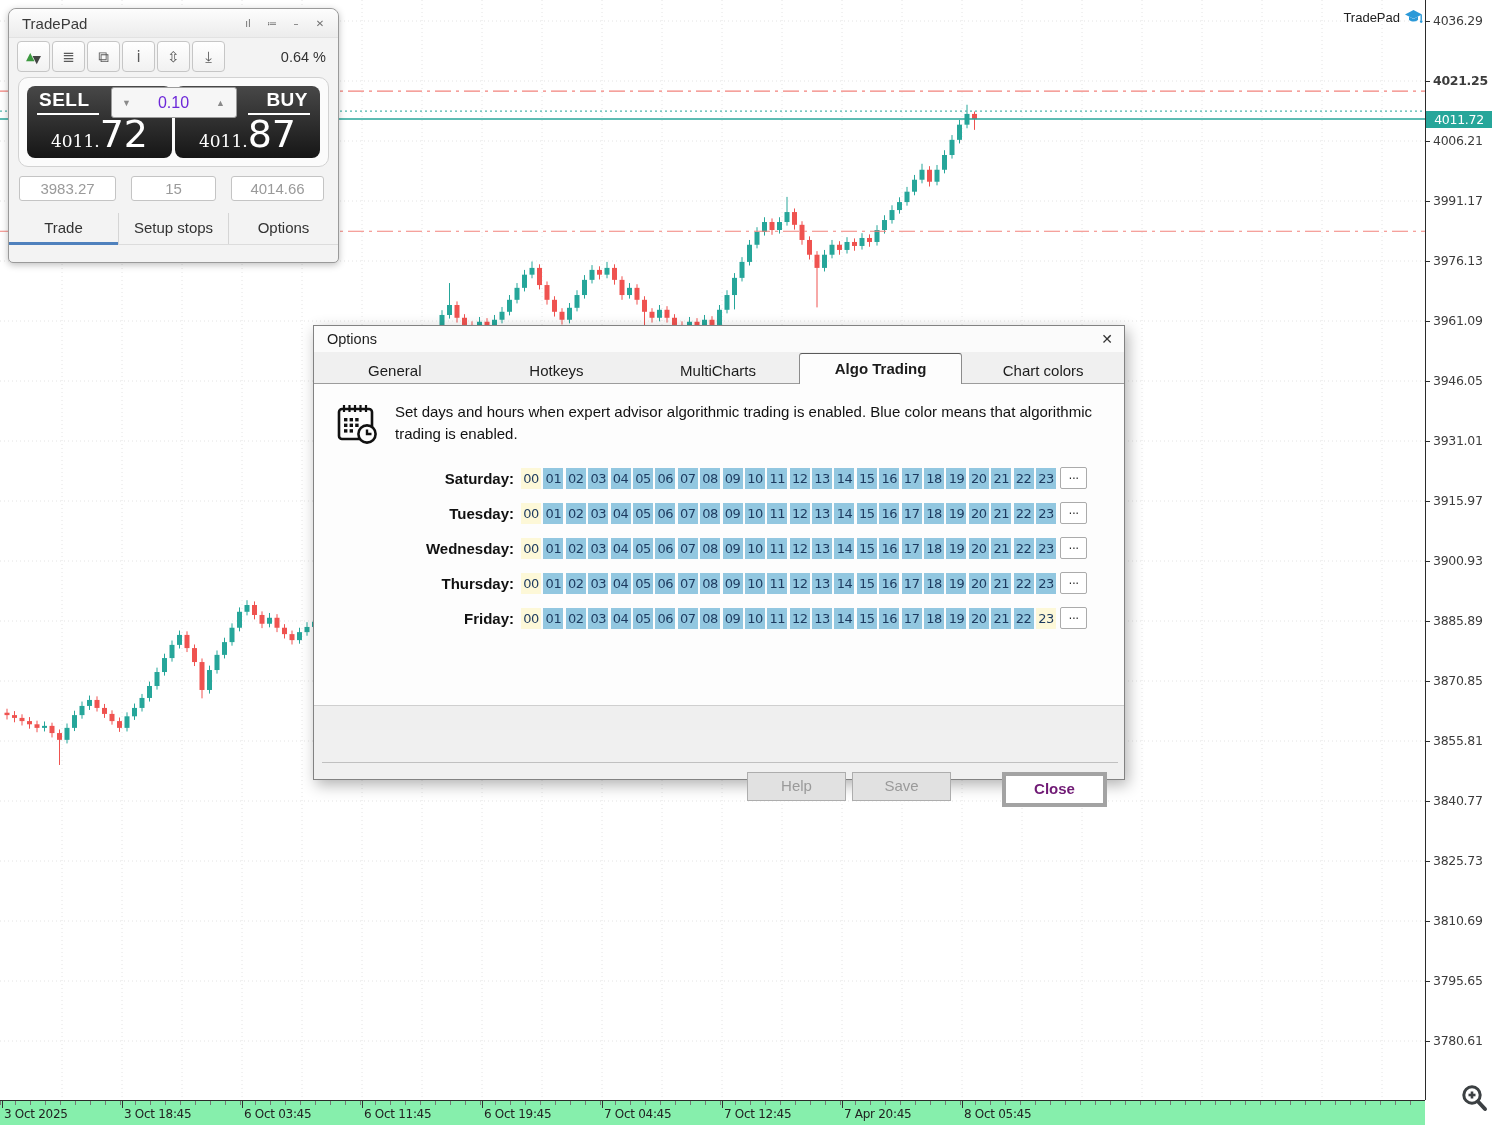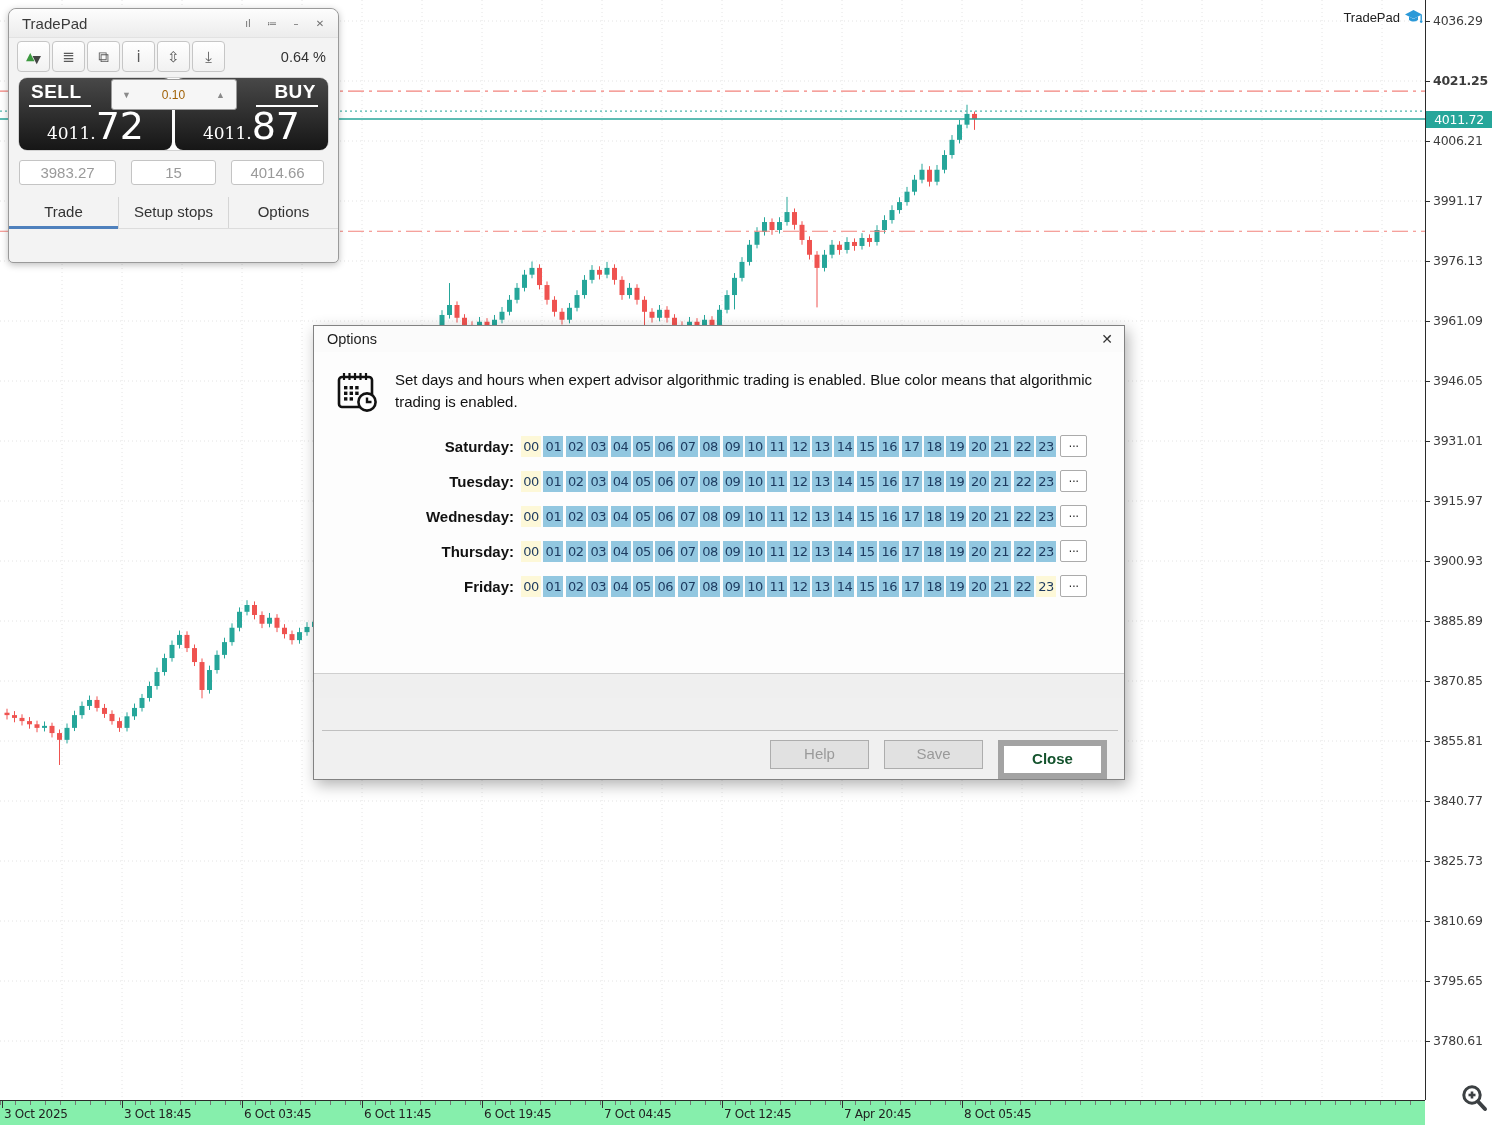--- a/index.html
+++ b/index.html
@@ -28,33 +28,33 @@
   #tp-titlebar{height:28px;display:flex;align-items:center;border-radius:8px 8px 0 0;
                background:linear-gradient(#fdfdfd,#ececec);border-bottom:1px solid #e2e2e2;}
   #tp-title{margin-left:13px;font-size:15px;color:#3a3a3a;flex:1;}
   .tp-tbicon{width:24px;color:#707070;font-size:10px;text-align:center;cursor:pointer;font-family:"DejaVu Sans",sans-serif;}
   #tp-toolbar{height:37px;display:flex;align-items:center;padding:0 8px;}
   .tool-btn{width:31px;height:29px;margin-right:2px;background:linear-gradient(#ffffff,#f1f1f1);
             border:1px solid #c6c6c6;border-radius:4px;display:flex;align-items:center;justify-content:center;
             font-size:15px;color:#5a5a5a;cursor:pointer;font-family:"DejaVu Sans",sans-serif;}
   .tool-btn .up{color:#3d9940;font-size:11px;} .tool-btn .dn{color:#444;font-size:11px;margin-left:-2px;margin-top:6px;}
   #tp-percent{flex:1;text-align:right;font-size:14.5px;color:#333;padding-right:4px;}
-  #tp-panel-outer{margin:2px 9px 0;background:#fbfbfb;border:1px solid #d2d2d2;border-radius:10px;padding:0;}
+  #tp-panel-outer{margin:2px 9px 0;background:#fbfbfb;border:1px solid #d2d2d2;border-radius:10px;padding:8px;}
   #tp-panel{height:72px;position:relative;display:flex;gap:3px;}
   .tp-half{flex:1;background:linear-gradient(#484848,#161616);border-radius:8px;position:relative;}
   .side-lbl{position:absolute;top:3px;font-size:19px;font-weight:bold;color:#fff;letter-spacing:.5px;}
   .side-lbl.sell{left:12px;} .side-lbl.buy{right:12px;}
   .side-underline{position:absolute;top:27px;width:62px;height:2px;background:#fff;}
   .side-underline.sell{left:10px;} .side-underline.buy{right:10px;}
   .tp-price{position:absolute;bottom:2px;width:100%;text-align:center;color:#fff;white-space:nowrap;}
   .tp-price .pm{font-size:17px;font-family:"DejaVu Serif",serif;} .tp-price .pb{font-size:38px;font-family:"DejaVu Sans",sans-serif;}
   #tp-stepper{position:absolute;left:50%;transform:translateX(-50%);top:1px;width:124px;height:29px;
               background:#f6f6f6;border:1px solid #9c9c9c;border-radius:3px;display:flex;align-items:center;z-index:2;}
   #tp-stepper .arr{width:30px;text-align:center;color:#8a8a8a;font-size:9px;cursor:pointer;}
-  #tp-stepper .val{flex:1;text-align:center;color:#a16207;font-size:12px;}
+  #tp-stepper .val{flex:1;text-align:center;color:#6d28d9;font-size:16px;}
   #tp-fields{display:flex;gap:15px;margin:9px 10px 0;}
   .tp-field{height:23px;border:1px solid #c4c4c4;background:#fff;border-radius:3px;color:#9a9a9a;
             font-size:15px;text-align:center;line-height:23px;}
   .tp-field.f1{width:95px;} .tp-field.f2{width:83px;} .tp-field.f3{width:91px;}
   #tp-tabs{display:flex;margin-top:12px;height:31px;border-bottom:1px solid #dcdcdc;}
   .tp-tab{flex:1;text-align:center;line-height:30px;font-size:15px;color:#333;cursor:pointer;position:relative;}
   .tp-tab + .tp-tab{border-left:1px solid #d5d5d5;}
   .tp-tab .active-bar{position:absolute;left:0;right:0;bottom:-1px;height:3px;background:#4f81bd;}
   
   #dialog{position:absolute;left:313px;top:325px;width:812px;height:455px;background:#f0f0f0;
@@ -74,24 +74,24 @@
   .day-label{width:200px;text-align:right;font-size:15px;font-weight:600;color:#111;margin-right:7px;}
   .hour-cell{width:20px;height:21px;margin-right:2.4px;background:#92c7e0;color:#1d3a5f;font-size:13px;
              display:flex;align-items:center;justify-content:center;cursor:pointer;font-family:"DejaVu Sans",sans-serif;letter-spacing:-0.5px;}
   .hour-cell.off{background:#fdf8d8;}
   .more-btn{width:25px;height:20px;background:#fff;border:1px solid #ababab;border-radius:2px;
             font-size:12px;line-height:14px;text-align:center;color:#222;cursor:pointer;margin-left:2px;}
   #dlg-links{position:absolute;top:326px;left:0;width:100%;height:20px;}
   .dlg-link{position:absolute;font-size:15px;color:#111;cursor:pointer;white-space:nowrap;}
   .dlg-link.active{font-weight:bold;text-decoration:underline;}
   #dlg-divider{position:absolute;top:378px;left:8px;width:796px;border-top:1px solid #c0c0c0;}
-  #dlg-buttons{position:absolute;top:388px;right:17px;display:flex;gap:15px;}
+  #dlg-buttons{position:absolute;top:388px;right:17px;display:flex;gap:6px;}
   .dlg-btn{width:97px;height:27px;font-size:15px;text-align:center;line-height:26px;cursor:pointer;
            border:1px solid #adadad;background:#e1e1e1;color:#9a9a9a;}
-  .dlg-btn.primary{background:#fff;border:6px solid #a3a3a3;color:#14532d;font-weight:600;}
+  .dlg-btn.primary{background:#fff;border:4px solid #a3a3a3;color:#701a75;font-weight:600;margin-left:45px;}
   #dlg-bottomstrip{position:absolute;bottom:0;left:0;width:100%;height:24px;background:#efefef;border-top:1px solid #cfcfcf;}
 </style>
 </head>
 <body>
 
 <svg id="chart-svg" width="1425" height="1100">
   <g id="grid-g">
       <line x1="62" y1="0" x2="62" y2="1100" stroke="#e4e4e4" stroke-width="1" stroke-dasharray="1 3"></line>
       <line x1="122" y1="0" x2="122" y2="1100" stroke="#e4e4e4" stroke-width="1" stroke-dasharray="1 3"></line>
       <line x1="182" y1="0" x2="182" y2="1100" stroke="#e4e4e4" stroke-width="1" stroke-dasharray="1 3"></line>
@@ -538,20 +538,27 @@
       <div class="tp-tab">Setup stops</div>
       <div class="tp-tab">Options</div>
     </div>
 </div>
 
 <div id="dialog">
   <div id="dlg-titlebar">
     <span id="dlg-title">Options</span>
     <span id="dlg-close">✕</span>
   </div>
+  <div id="dlg-tabs">
+      <div class="dlg-tab">General</div>
+      <div class="dlg-tab">Hotkeys</div>
+      <div class="dlg-tab">MultiCharts</div>
+      <div class="dlg-tab active">Algo Trading</div>
+      <div class="dlg-tab">Chart colors</div>
+    </div>
   <div id="dlg-content">
     <div id="dlg-desc-row">
       <svg width="44" height="46" viewBox="0 0 44 46">
         <rect x="3" y="8" width="33" height="30" rx="3" fill="none" stroke="#111" stroke-width="2.6"></rect>
         <g stroke="#111" stroke-width="2.2">
           <line x1="8" y1="4" x2="8" y2="11"></line>
             <line x1="13.5" y1="4" x2="13.5" y2="11"></line>
           <line x1="19" y1="4" x2="19" y2="11"></line>
             <line x1="24.5" y1="4" x2="24.5" y2="11"></line>
           <line x1="30" y1="4" x2="30" y2="11"></line>

